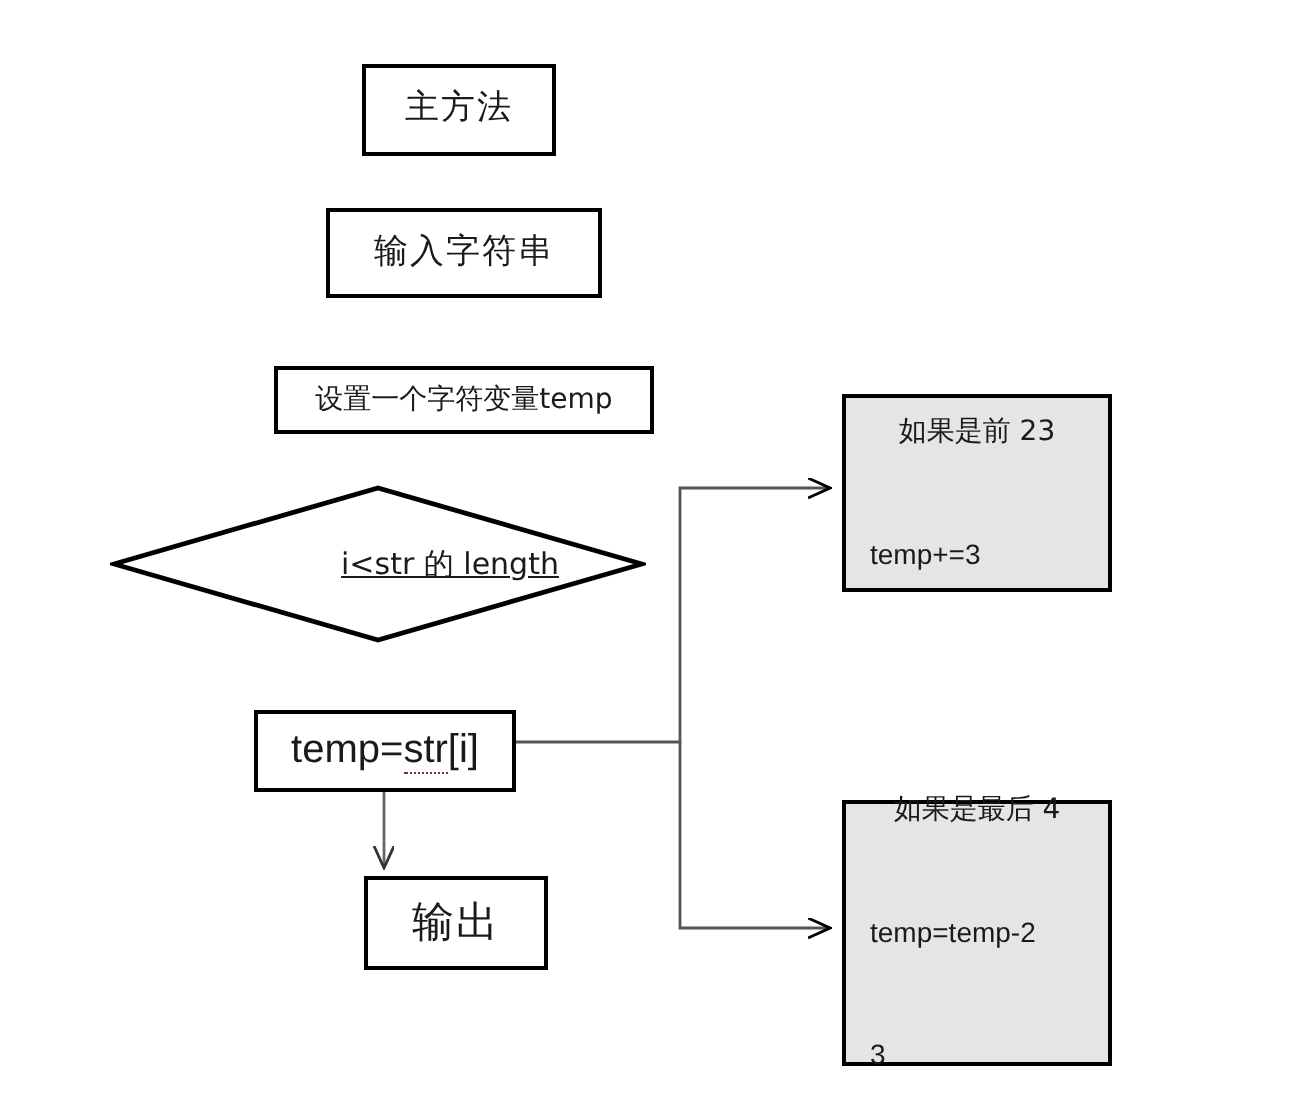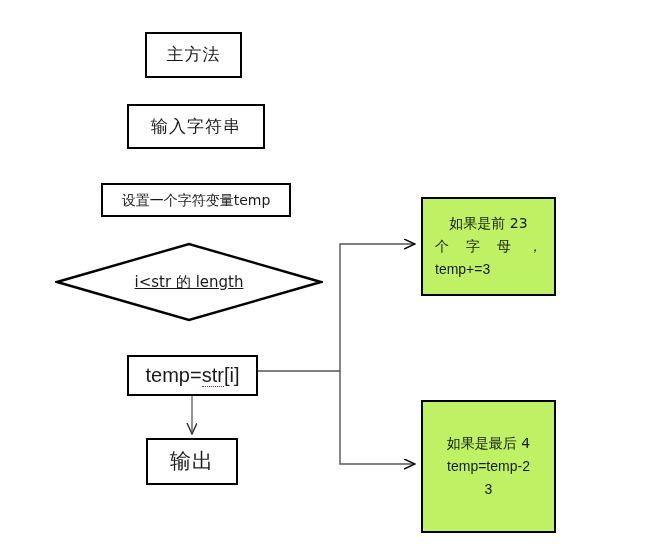--- a/index.html
+++ b/index.html
@@ -24,20 +24,21 @@
     background: #ffffff;
     display: flex;
     align-items: center;
     justify-content: center;
     color: #1a1a1a;
     line-height: 1.05;
     text-align: center;
   }
   .cjk {
     font-family: "DejaVu Sans", "Liberation Sans", sans-serif;
+    margin-left: 36px;
   }
   .mono {
     font-family: Liberation Sans, sans-serif;
   }
 
   
   #node-main-method {
     left: 145px; top: 32px; width: 97px; height: 46px;
     font-size: 17px;
     letter-spacing: 1px;
@@ -62,47 +63,48 @@
     left: 146px; top: 438px; width: 92px; height: 47px;
     font-size: 21px;
     letter-spacing: 1px;
   }
 
   
   .node-multiline {
     position: absolute;
     box-sizing: border-box;
     border: 2px solid #000000;
-    background: #bef264;
+    background: #e5e5e5;
     display: flex;
     flex-direction: column;
     justify-content: center;
     color: #1a1a1a;
     padding: 20px 12px;
+    gap: 38px;
   }
   #node-branch-first23 {
     left: 421px; top: 197px; width: 135px; height: 99px;
   }
   #node-branch-last3 {
     left: 421px; top: 400px; width: 135px; height: 133px;
   }
   .node-multiline .line {
     display: block;
     width: 100%;
     margin: 2px 0;
     font-size: 14px;
     line-height: 1.35;
   }
   .line.cjk-justify {
     text-align: justify;
     text-align-last: justify;
   }
   .line.cjk-center { text-align: center; }
   .line.mono-left { text-align: left; }
-  .line.mono-center { text-align: center; }
+  .line.mono-center { }
 
   
   #node-loop-condition {
     position: absolute;
     left: 55px; top: 242px;
     width: 268px; height: 80px;
   }
   #node-loop-condition svg {
     position: absolute;
     left: 0; top: 0;
@@ -178,21 +180,20 @@
   <div class="node mono" id="node-assign-temp">
     <span><span>temp=</span><span class="mono-underline">str</span><span>[i]</span></span>
   </div>
 
   <div class="node cjk" id="node-output">
     <span>输出</span>
   </div>
 
   <div class="node-multiline" id="node-branch-first23">
     <span class="line cjk cjk-center">如果是前 23</span>
-    <span class="line cjk cjk-justify">个 字 母 ，</span>
     <span class="line mono mono-left">temp+=3</span>
   </div>
 
   <div class="node-multiline" id="node-branch-last3">
     <span class="line cjk cjk-center">如果是最后 4</span>
     <span class="line mono mono-center">temp=temp-2</span>
     <span class="line mono mono-center">3</span>
   </div>
 
 </div>

